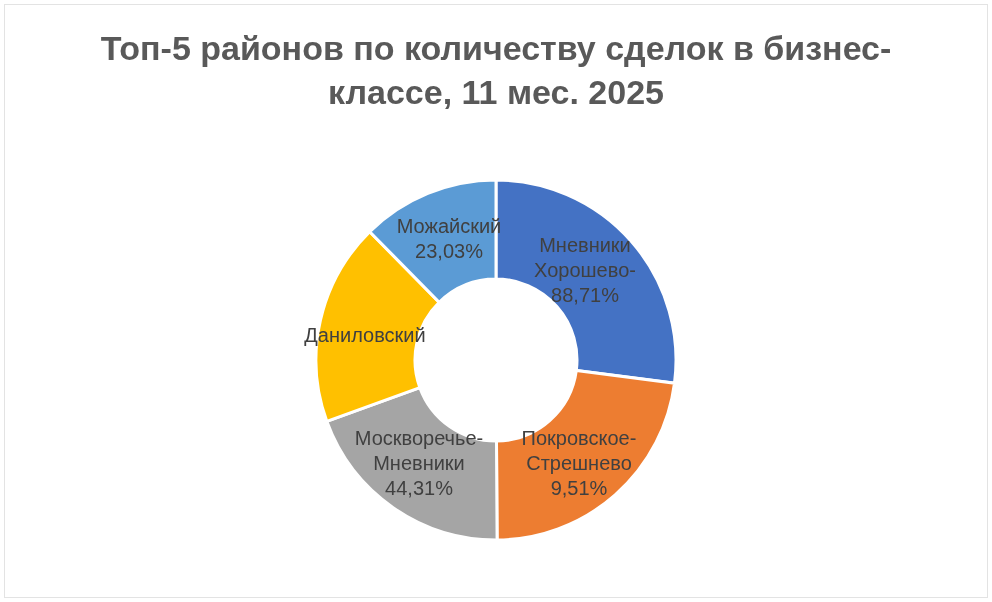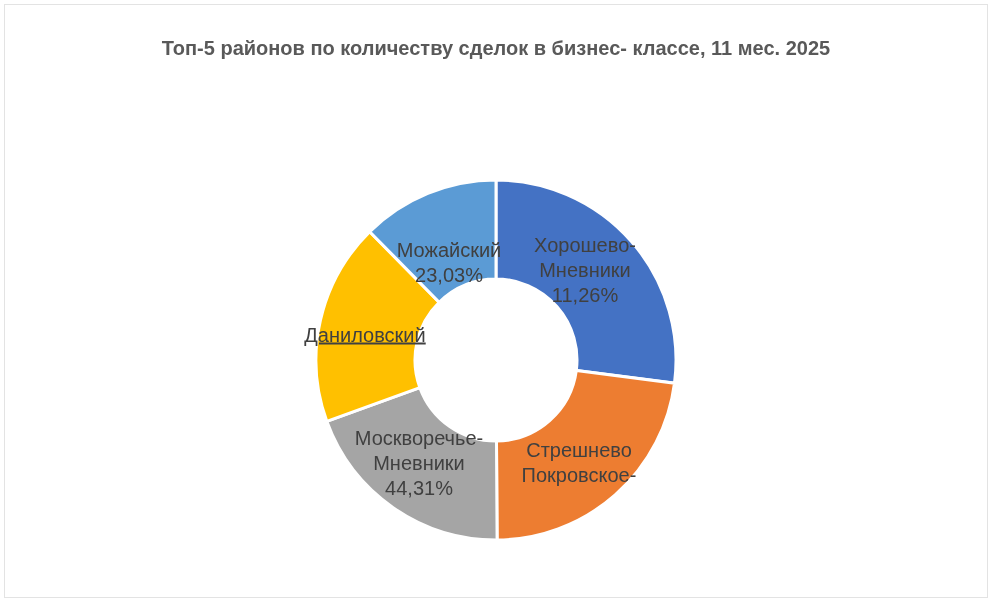--- a/index.html
+++ b/index.html
@@ -28,21 +28,21 @@
     border: 1px solid #e3e3e3;
     box-sizing: border-box;
     pointer-events: none;
   }
   .chart-title {
     position: absolute;
     left: 96px;
     top: 26px;
     width: 800px;
     text-align: center;
-    font-size: 20px;
+    font-size: 34px;
     line-height: 44px;
     color: #595959;
     font-weight: bold;
     letter-spacing: 0px;
   }
   .plot-area {
     position: absolute;
     left: 316px;
     top: 180px;
     width: 360px;
@@ -72,22 +72,22 @@
     white-space: nowrap;
     transform: translate(-50%, -50%);
   }
   .slice-label .name { display: block; }
   .slice-label .val  { display: block; }
 
   
   .lbl-horoshevo { left: 269px; top: 90px; }
   .lbl-pokrovskoe { left: 263px; top: 283px; }
   .lbl-moskvorechie { left: 103px; top: 283px; }
-  .lbl-danilovskiy { left: 49px; top: 155px; text-decoration: underline; }
-  .lbl-mozhayskiy { left: 133px; top: 59px; margin-top: 24px; }
+  .lbl-danilovskiy { left: 49px; top: 155px; }
+  .lbl-mozhayskiy { left: 133px; top: 59px; }
 </style>
 </head>
 <body>
 
 <div class="screen">
 
   <div class="slide-frame"></div>
 
   <div class="chart-title">
     <span>Топ-5 районов по количеству сделок в бизнес-</span>
@@ -102,28 +102,29 @@
           <path d="M 358.50263638159294 203.16913474475925 A 180 180 0 0 1 181.086945201177 359.99671816488666 L 180.48912534052965 260.998523174199 A 81 81 0 0 0 260.32618637171686 190.42611063514167 Z" fill="#ED7D31" stroke="#FFFFFF" stroke-width="3"></path>
           <path d="M 181.086945201177 359.99671816488666 A 180 180 0 0 1 10.788305581431388 241.37916969132897 L 103.85473751164413 207.62062636109803 A 81 81 0 0 0 180.48912534052965 260.998523174199 Z" fill="#A5A5A5" stroke="#FFFFFF" stroke-width="3"></path>
           <path d="M 10.788305581431388 241.37916969132897 A 180 180 0 0 1 53.733542105146554 51.716011869418395 L 123.18009394731595 122.27220534123828 A 81 81 0 0 0 103.85473751164413 207.62062636109803 Z" fill="#FFC000" stroke="#FFFFFF" stroke-width="3"></path>
           <path d="M 53.733542105146554 51.716011869418395 A 180 180 0 0 1 179.99999999999997 0 L 179.99999999999997 99 A 81 81 0 0 0 123.18009394731595 122.27220534123828 Z" fill="#5B9BD5" stroke="#FFFFFF" stroke-width="3"></path>
         </g>
     </svg>
 
     <div class="slice-labels">
 
       <div class="slice-label lbl-horoshevo">
+        <span class="name">Мневники</span>
         <span class="name">Хорошево-</span>
-        <span class="name">Мневники</span>
-        <span class="val">11,26%</span>
+        <span class="val">88,71%</span>
       </div>
 
       <div class="slice-label lbl-pokrovskoe">
+        <span class="name">Покровское-</span>
         <span class="name">Стрешнево</span>
-        <span class="name">Покровское-</span>
+        <span class="val">9,51%</span>
       </div>
 
       <div class="slice-label lbl-moskvorechie">
         <span class="name">Москворечье-</span>
         <span class="name">Мневники</span>
         <span class="val">44,31%</span>
       </div>
 
       <div class="slice-label lbl-danilovskiy">
         <span class="name">Даниловский</span>

